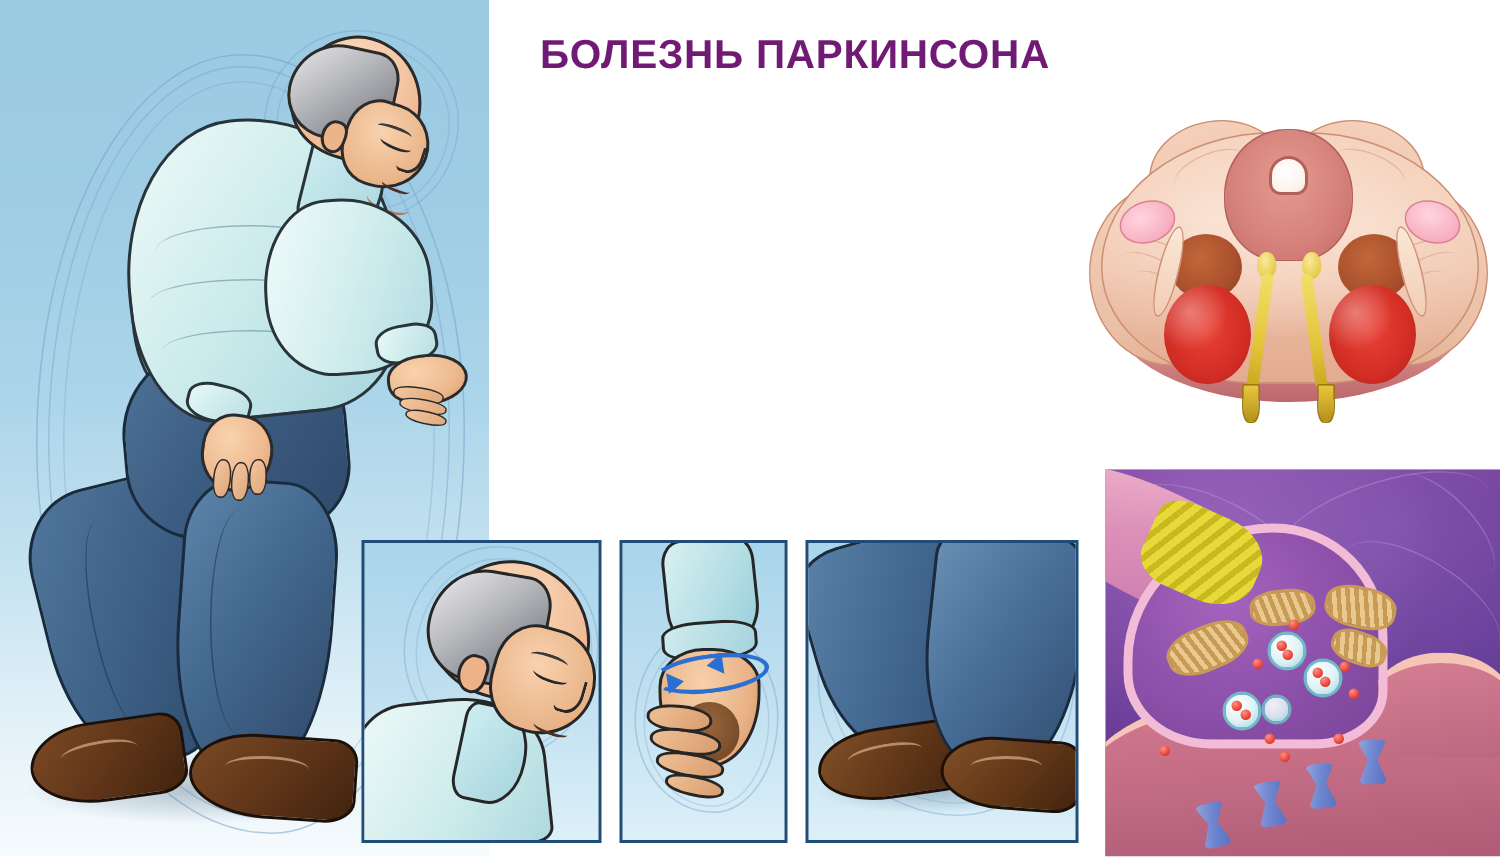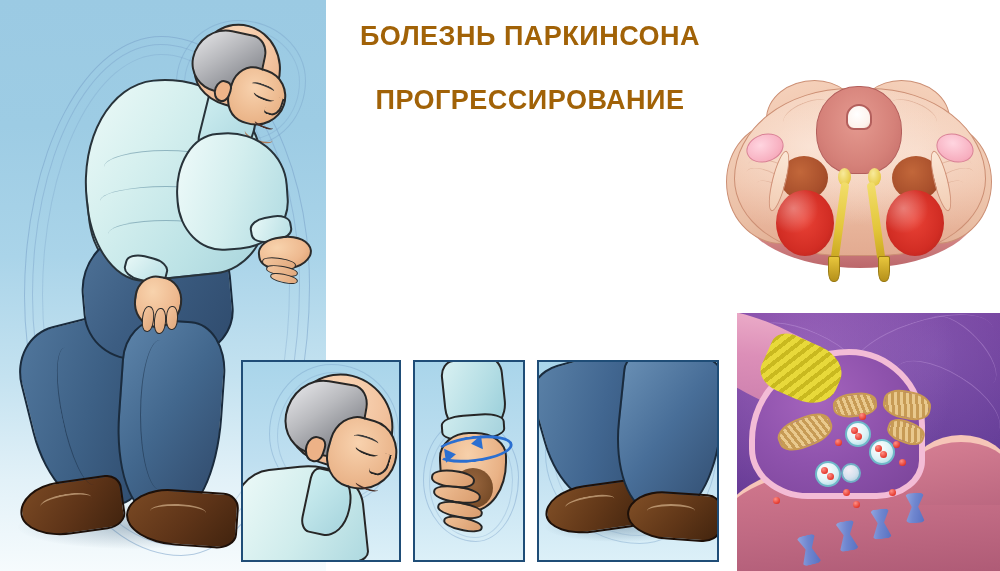--- a/index.html
+++ b/index.html
@@ -211,21 +211,21 @@
     border-radius: 50%;
   }
 
   
   #title-block {
     position: absolute;
     left: 330px; top: 22px; width: 400px;
     text-align: center;
   }
   .title-line {
-    color: #a16207;
+    color: #701a75;
     font-weight: bold;
     letter-spacing: .5px;
     line-height: 1.1;
   }
   #title-1 { font-size: 27px; }
   #title-2 { font-size: 27px; margin-top: 34px; }
 
   
   .detail-panel {
     position: absolute;
@@ -572,21 +572,20 @@
       <div class="cuff" style="left:124px; top:256px; width:44px; height:26px; transform:rotate(14deg);"></div>
       <div class="hand" style="left:134px; top:276px; width:48px; height:52px; border-radius:44% 48% 52% 50%; transform:rotate(8deg);"></div>
       <div class="finger" style="left:142px; top:306px; width:12px; height:26px; transform:rotate(6deg);"></div>
       <div class="finger" style="left:154px; top:308px; width:12px; height:26px; transform:rotate(4deg);"></div>
       <div class="finger" style="left:166px; top:306px; width:12px; height:24px; transform:rotate(2deg);"></div>
     </div>
   </div>
 
   <div id="title-block">
     <div class="title-line" id="title-1">БОЛЕЗНЬ ПАРКИНСОНА</div>
-    <div class="title-line" id="title-2">ПРОГРЕССИРОВАНИЕ</div>
   </div>
 
   <div class="detail-panel" id="panel-head">
     <div class="tremor-aura" style="left:26px; top:2px; width:130px; height:140px; opacity:.75;"></div>
     <div class="tremor-aura" style="left:34px; top:10px; width:118px; height:128px; opacity:.55;"></div>
     <div class="p1-shirt"></div>
     <div class="p1-collar"></div>
     <div class="p1-skull"></div>
     <div class="p1-hair"></div>
     <div class="p1-face"></div>

